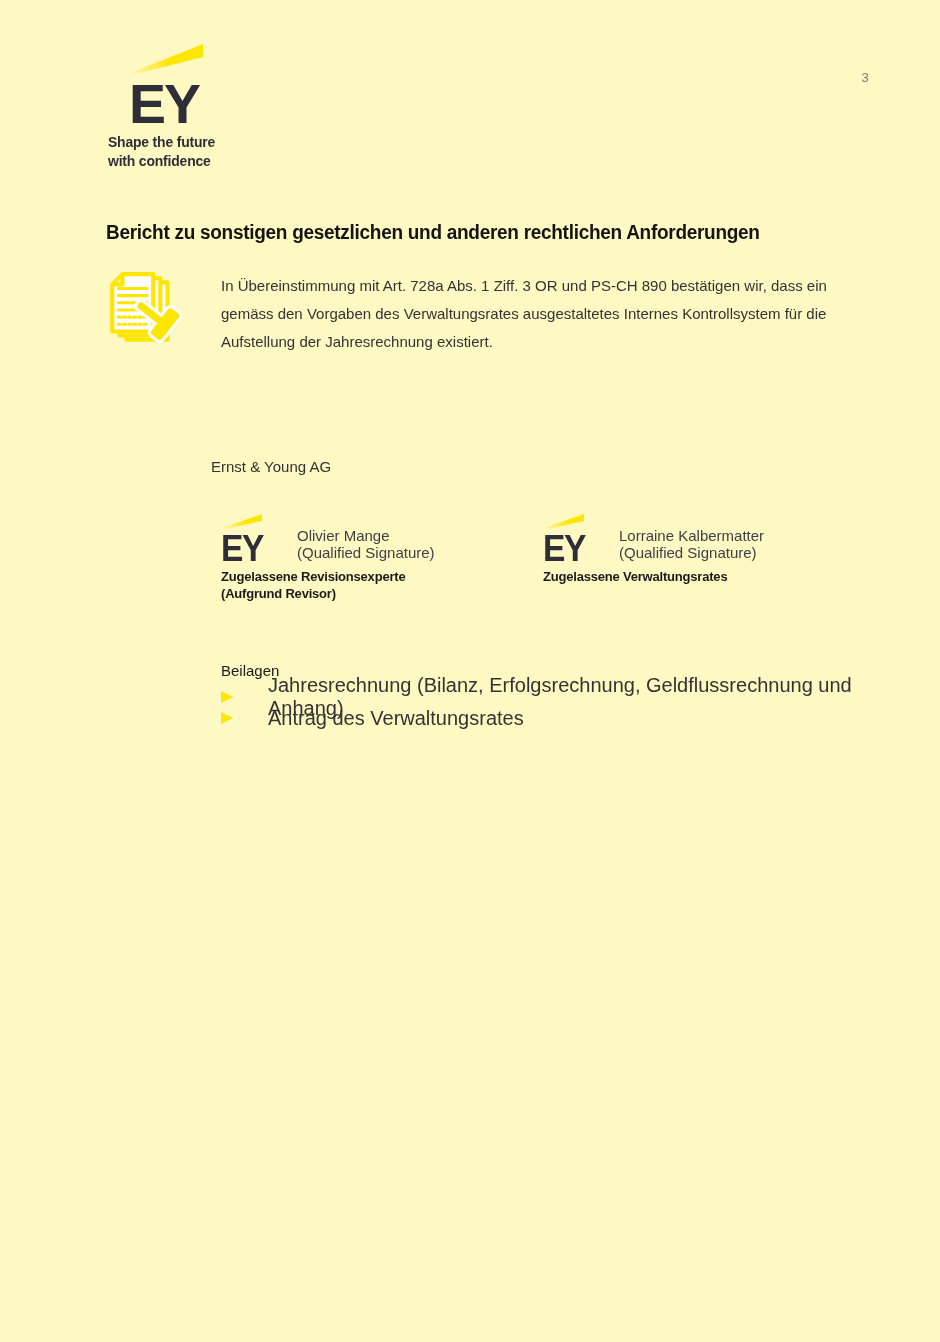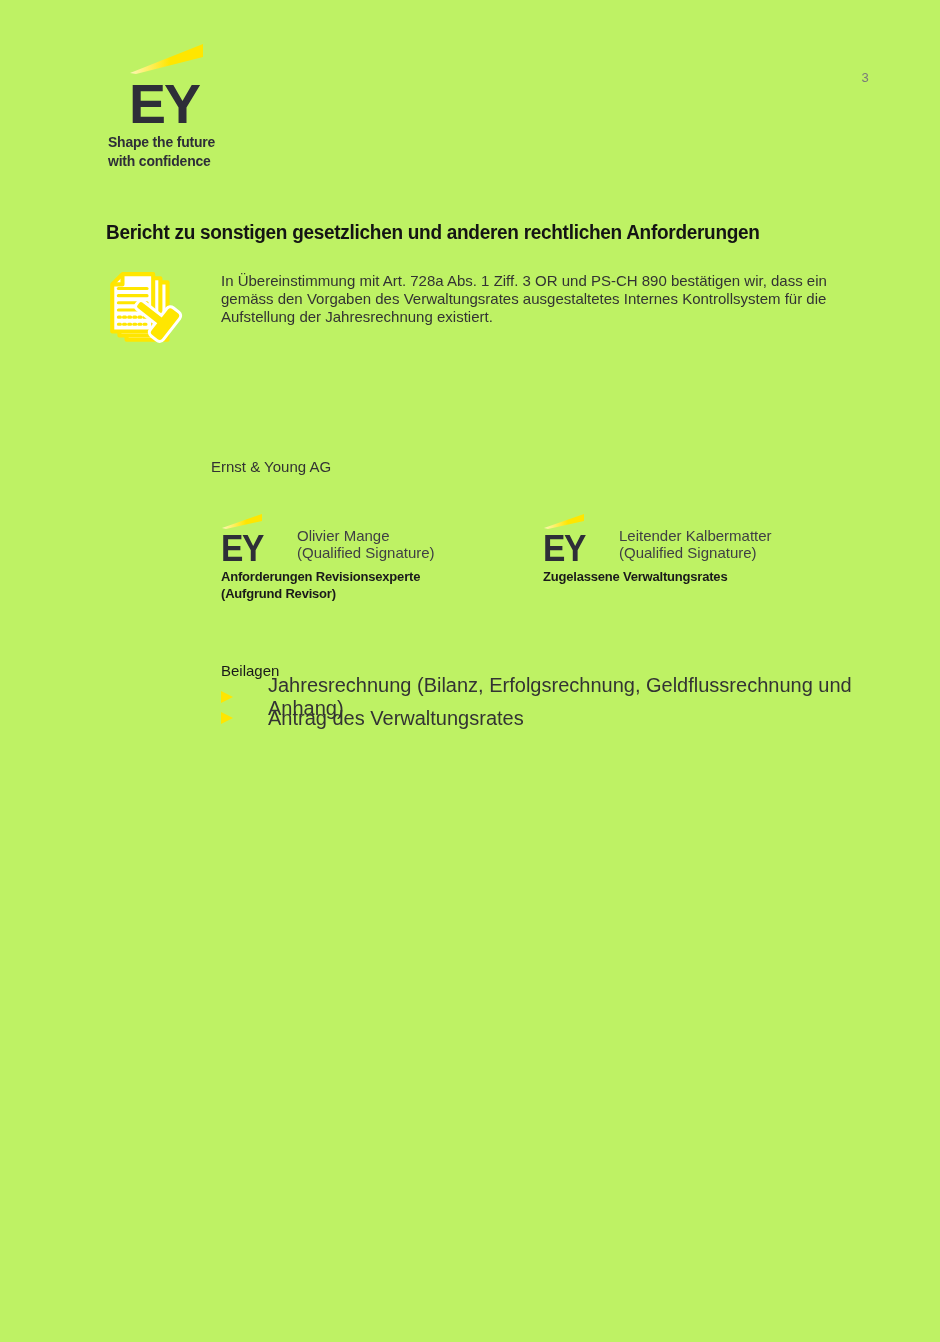--- a/index.html
+++ b/index.html
@@ -2,21 +2,21 @@
 <html><head>
 <meta charset="utf-8">
 <style>
   * { margin: 0; padding: 0; box-sizing: border-box; }
   html, body { background: #ffffff; }
   body { font-family: "Liberation Sans", sans-serif; }
   .page {
     position: relative;
     width: 940px;
     height: 1342px;
-    background: #bef264;
+    background: #fef9c3;
     overflow: hidden;
   }
 
   
   .big-logo { position: absolute; left: 124px; top: 42px; width: 84px; height: 84px; }
   .tagline {
     position: absolute; left: 108px; top: 132px;
     font-size: 15px; font-weight: bold; color: #2e2e38;
     line-height: 19px; letter-spacing: -0.2px;
     transform: scaleX(0.93); transform-origin: left top;
@@ -35,21 +35,21 @@
     letter-spacing: -0.3px; white-space: nowrap;
     transform: scaleX(0.95); transform-origin: left top;
   }
 
   
   .doc-icon { position: absolute; left: 102px; top: 268px; width: 86px; height: 86px; }
 
   
   .para {
     position: absolute; left: 221px; width: 658px;
-    font-size: 15px; line-height: 18px; color: #333333;
+    font-size: 15px; line-height: 28px; color: #333333;
   }
   .para-1 { top: 272px; }
   .para-2 { top: 356px; }
   .company { position: absolute; left: 211px; top: 458px; font-size: 15px; color: #333333; }
 
   
   .sig-block { position: absolute; top: 512px; width: 310px; height: 95px; }
   .sig-block-1 { left: 221px; }
   .sig-block-2 { left: 543px; }
   .sig-logo { position: absolute; left: 0; top: 0; width: 44px; height: 51px; }
@@ -148,37 +148,37 @@
           <stop offset="0.6" stop-color="#ffe600"></stop>
         </linearGradient>
       </defs>
       <polygon points="1,16 41,2 41,9 5,17" fill="url(#beamGradS1)"></polygon>
       <text x="0" y="49" font-family="Liberation Sans, sans-serif" font-size="37" font-weight="bold" fill="#2e2e38" letter-spacing="-1.5" textLength="42" lengthAdjust="spacingAndGlyphs">EY</text>
     </svg>
     <div class="sig-name-col">
       <div>Olivier Mange</div>
       <div>(Qualified Signature)</div>
     </div>
-    <div class="sig-cred">Anforderungen Revisionsexperte</div>
+    <div class="sig-cred">Zugelassene Revisionsexperte</div>
     <div class="sig-role">(Aufgrund Revisor)</div>
   </div>
 
   <div class="sig-block sig-block-2">
     <svg class="sig-logo" viewBox="0 0 44 51" aria-hidden="true">
       <defs>
         <linearGradient id="beamGradS2" x1="0" y1="0" x2="1" y2="0">
           <stop offset="0" stop-color="#fdf6b8"></stop>
           <stop offset="0.6" stop-color="#ffe600"></stop>
         </linearGradient>
       </defs>
       <polygon points="1,16 41,2 41,9 5,17" fill="url(#beamGradS2)"></polygon>
       <text x="0" y="49" font-family="Liberation Sans, sans-serif" font-size="37" font-weight="bold" fill="#2e2e38" letter-spacing="-1.5" textLength="42" lengthAdjust="spacingAndGlyphs">EY</text>
     </svg>
     <div class="sig-name-col">
-      <div>Leitender Kalbermatter</div>
+      <div>Lorraine Kalbermatter</div>
       <div>(Qualified Signature)</div>
     </div>
     <div class="sig-cred">Zugelassene Verwaltungsrates</div>
   </div>
 
   <div class="beilagen">
     <div class="beilagen-title">Beilagen</div>
     <div class="beilagen-item">
       <span class="tri-bullet"></span>
       <span class="beilagen-item-text">Jahresrechnung (Bilanz, Erfolgsrechnung, Geldflussrechnung und Anhang)</span>

